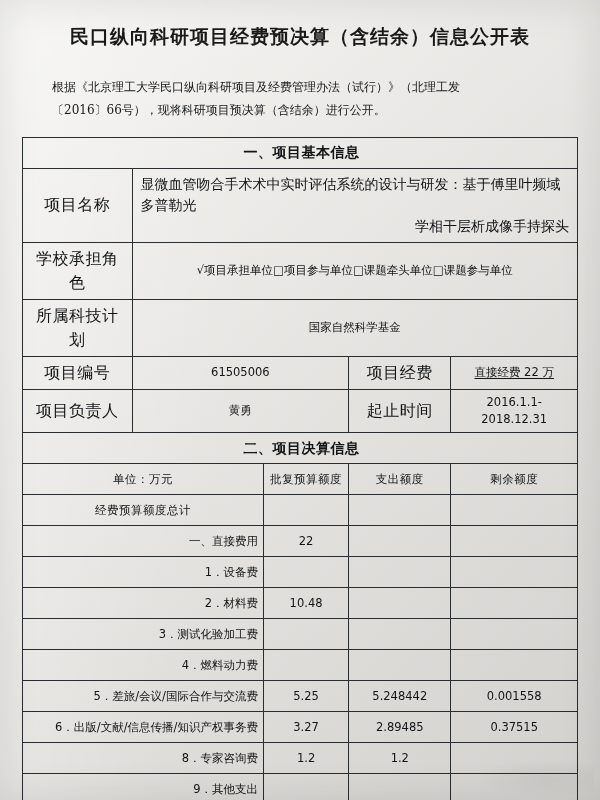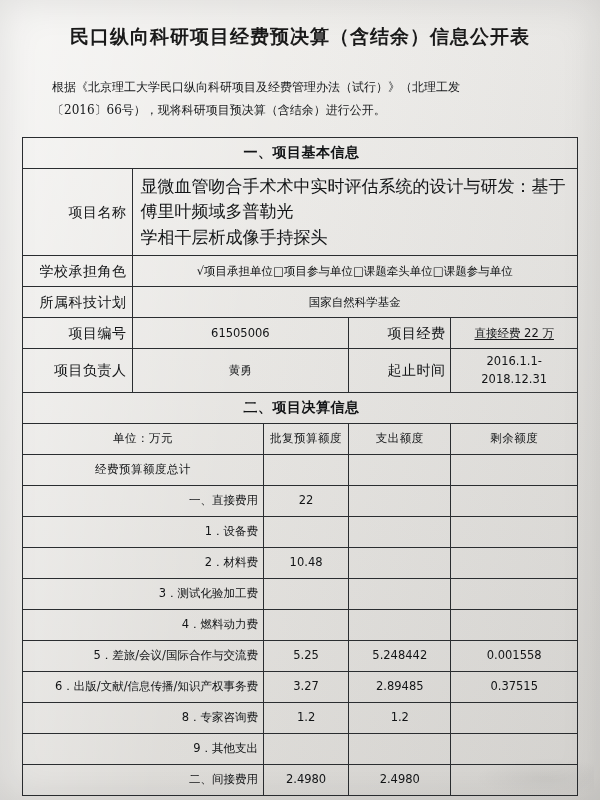--- a/index.html
+++ b/index.html
@@ -58,32 +58,32 @@
     height: 22px;
   }
   .sect {
     font-weight: bold;
     font-size: 14px;
     text-align: center;
     padding-left: 8px !important;
     letter-spacing: 0.5px;
   }
   .lbl {
-    text-align: right;
-    font-size: 14px;
+    text-align: center;
+    font-size: 16px;
     letter-spacing: 0.5px;
   }
   .val {
     text-align: center;
   }
   .title-val {
     text-align: left;
     line-height: 1.75;
     padding: 5px 8px !important;
-    font-size: 17px;
+    font-size: 14px;
   }
   .num-head {
     text-align: center;
     font-size: 11.5px;
     letter-spacing: 0.5px;
   }
   .rowlbl {
     text-align: right;
     padding-left: 7px !important;
     font-size: 11.5px;
@@ -132,21 +132,21 @@
 
     <tbody>
         <tr>
       <td class="sect" colspan="5">一、项目基本信息</td>
     </tr>
 
     <tr>
       <td class="lbl">项目名称</td>
       <td class="title-val" colspan="4">
         <div>显微血管吻合手术术中实时评估系统的设计与研发：基于傅里叶频域多普勒光</div>
-        <div style="text-align:left">学相干层析成像手持探头</div>
+        <div style="text-align:right">学相干层析成像手持探头</div>
       </td>
     </tr>
 
     <tr>
       <td class="lbl">学校承担角色</td>
       <td class="val" colspan="4">√项目承担单位□项目参与单位□课题牵头单位□课题参与单位</td>
     </tr>
 
     <tr>
       <td class="lbl">所属科技计划</td>

